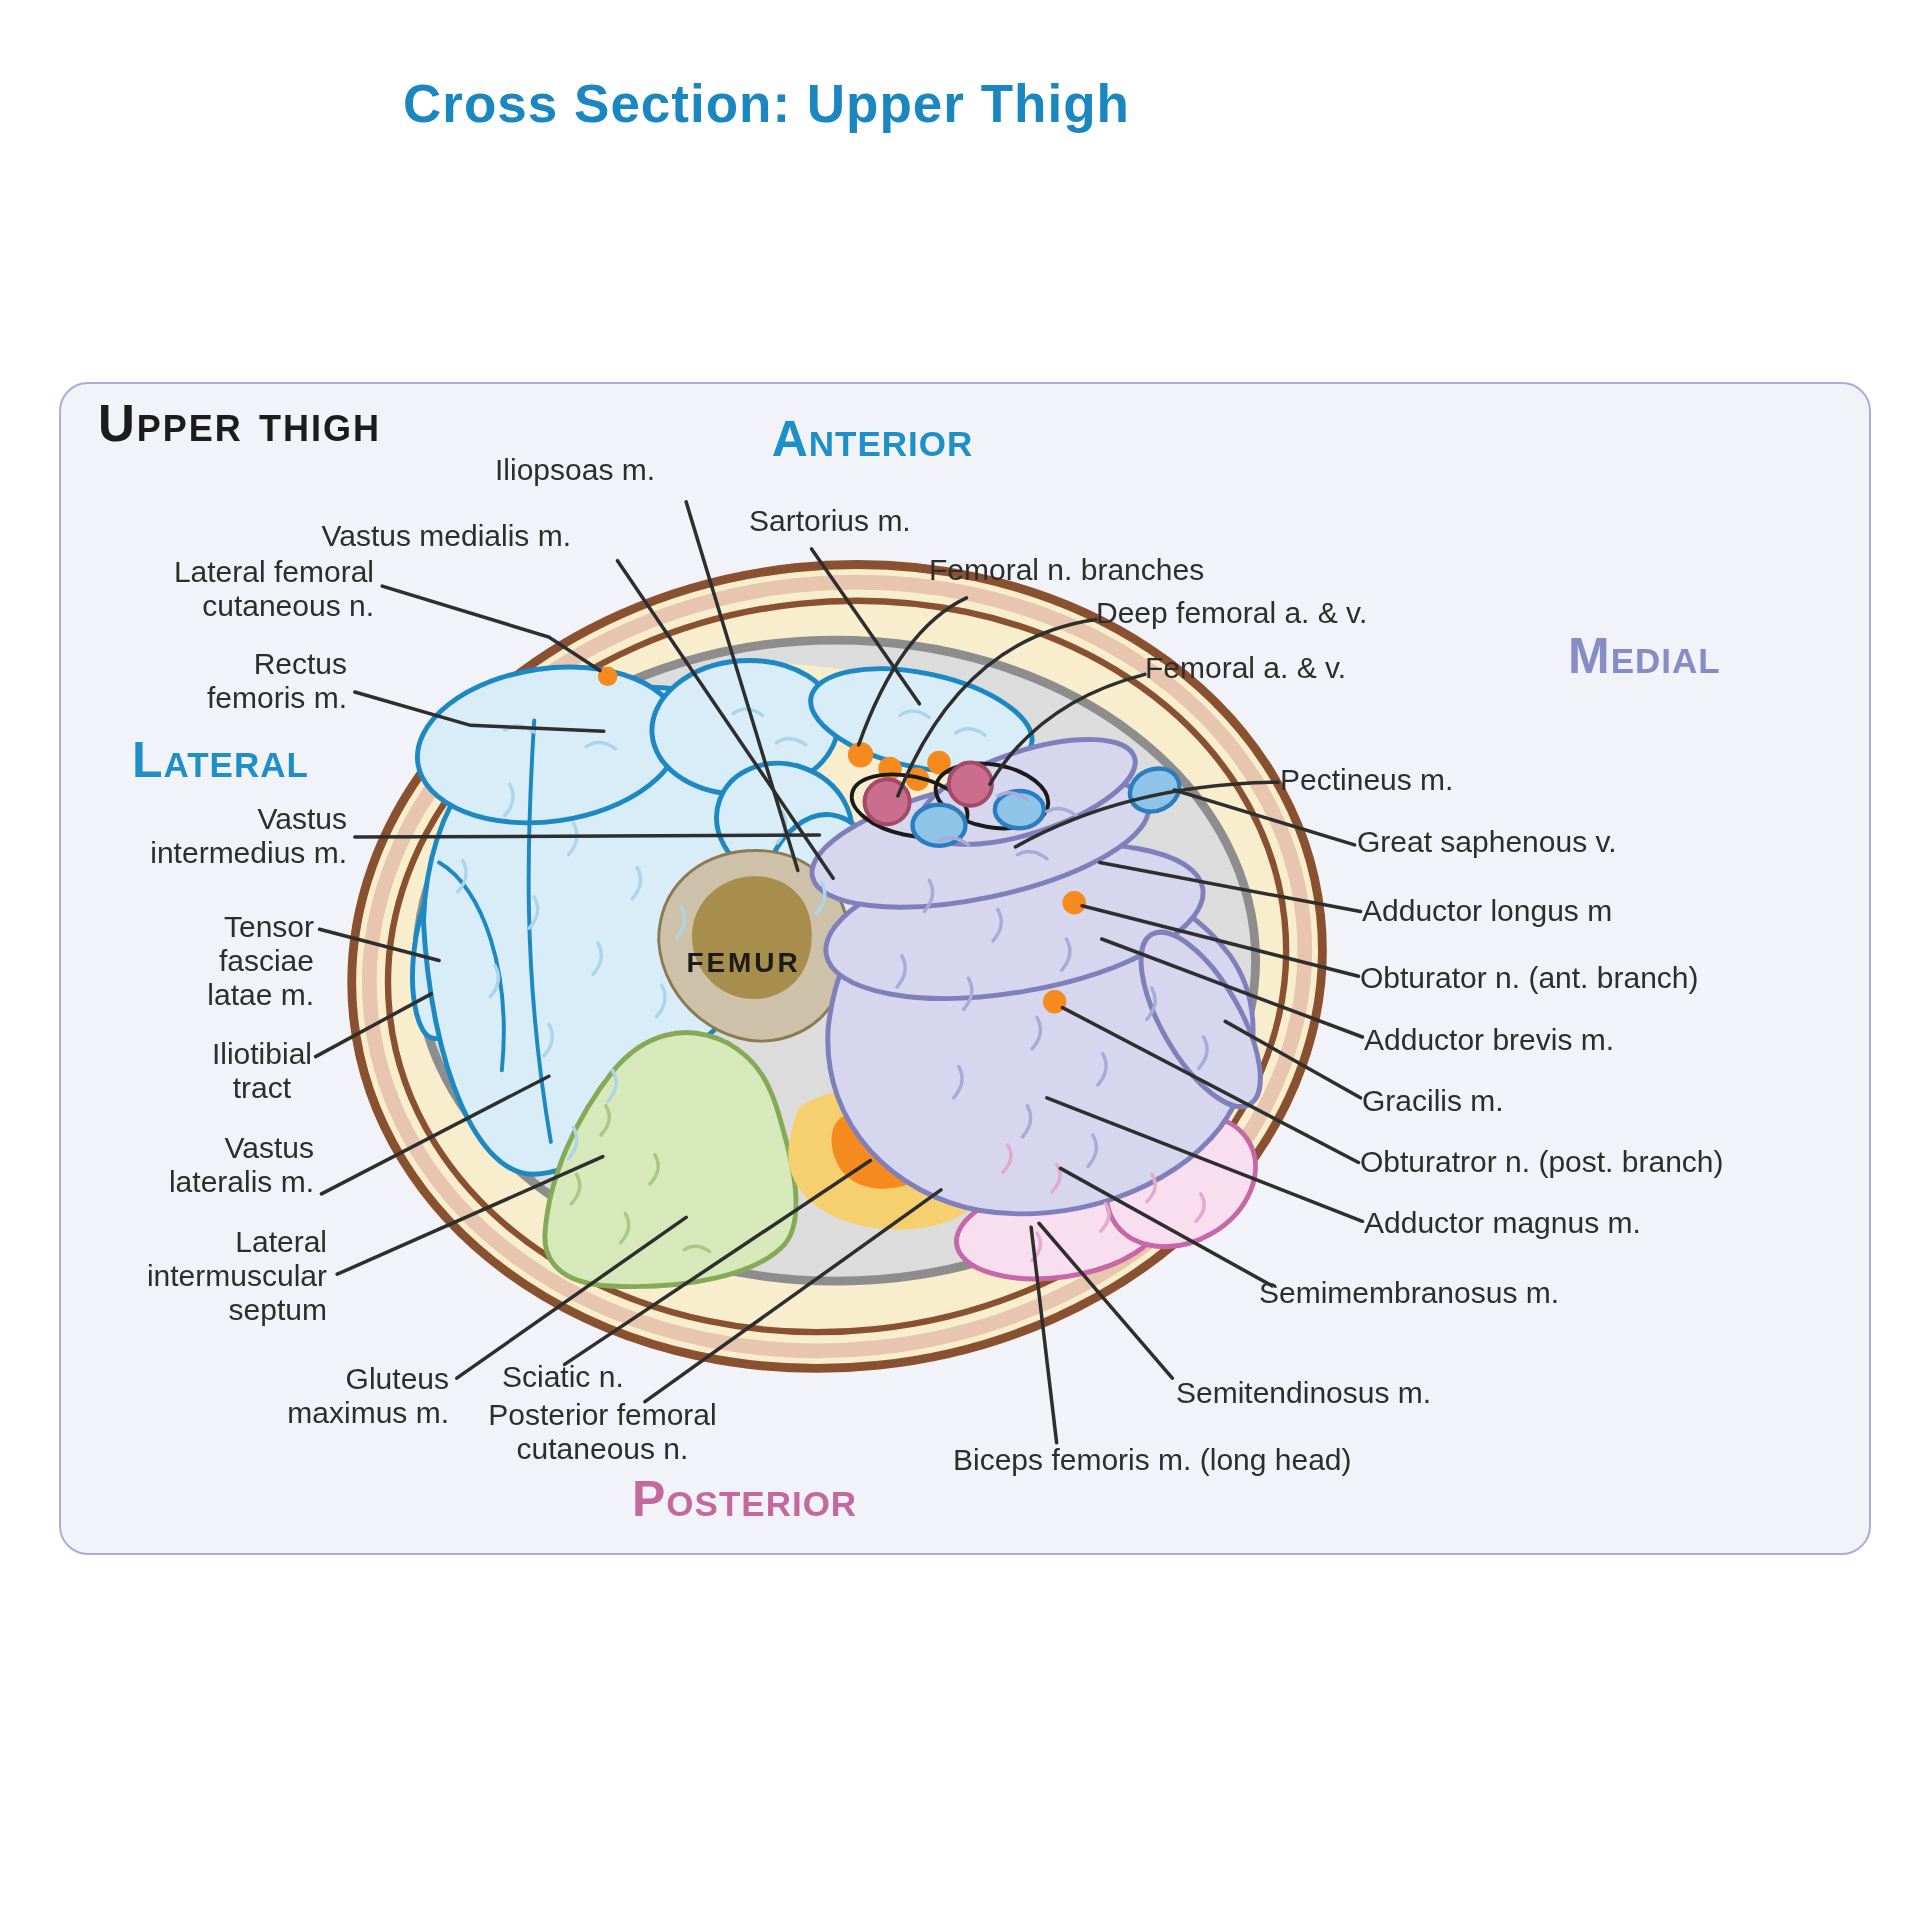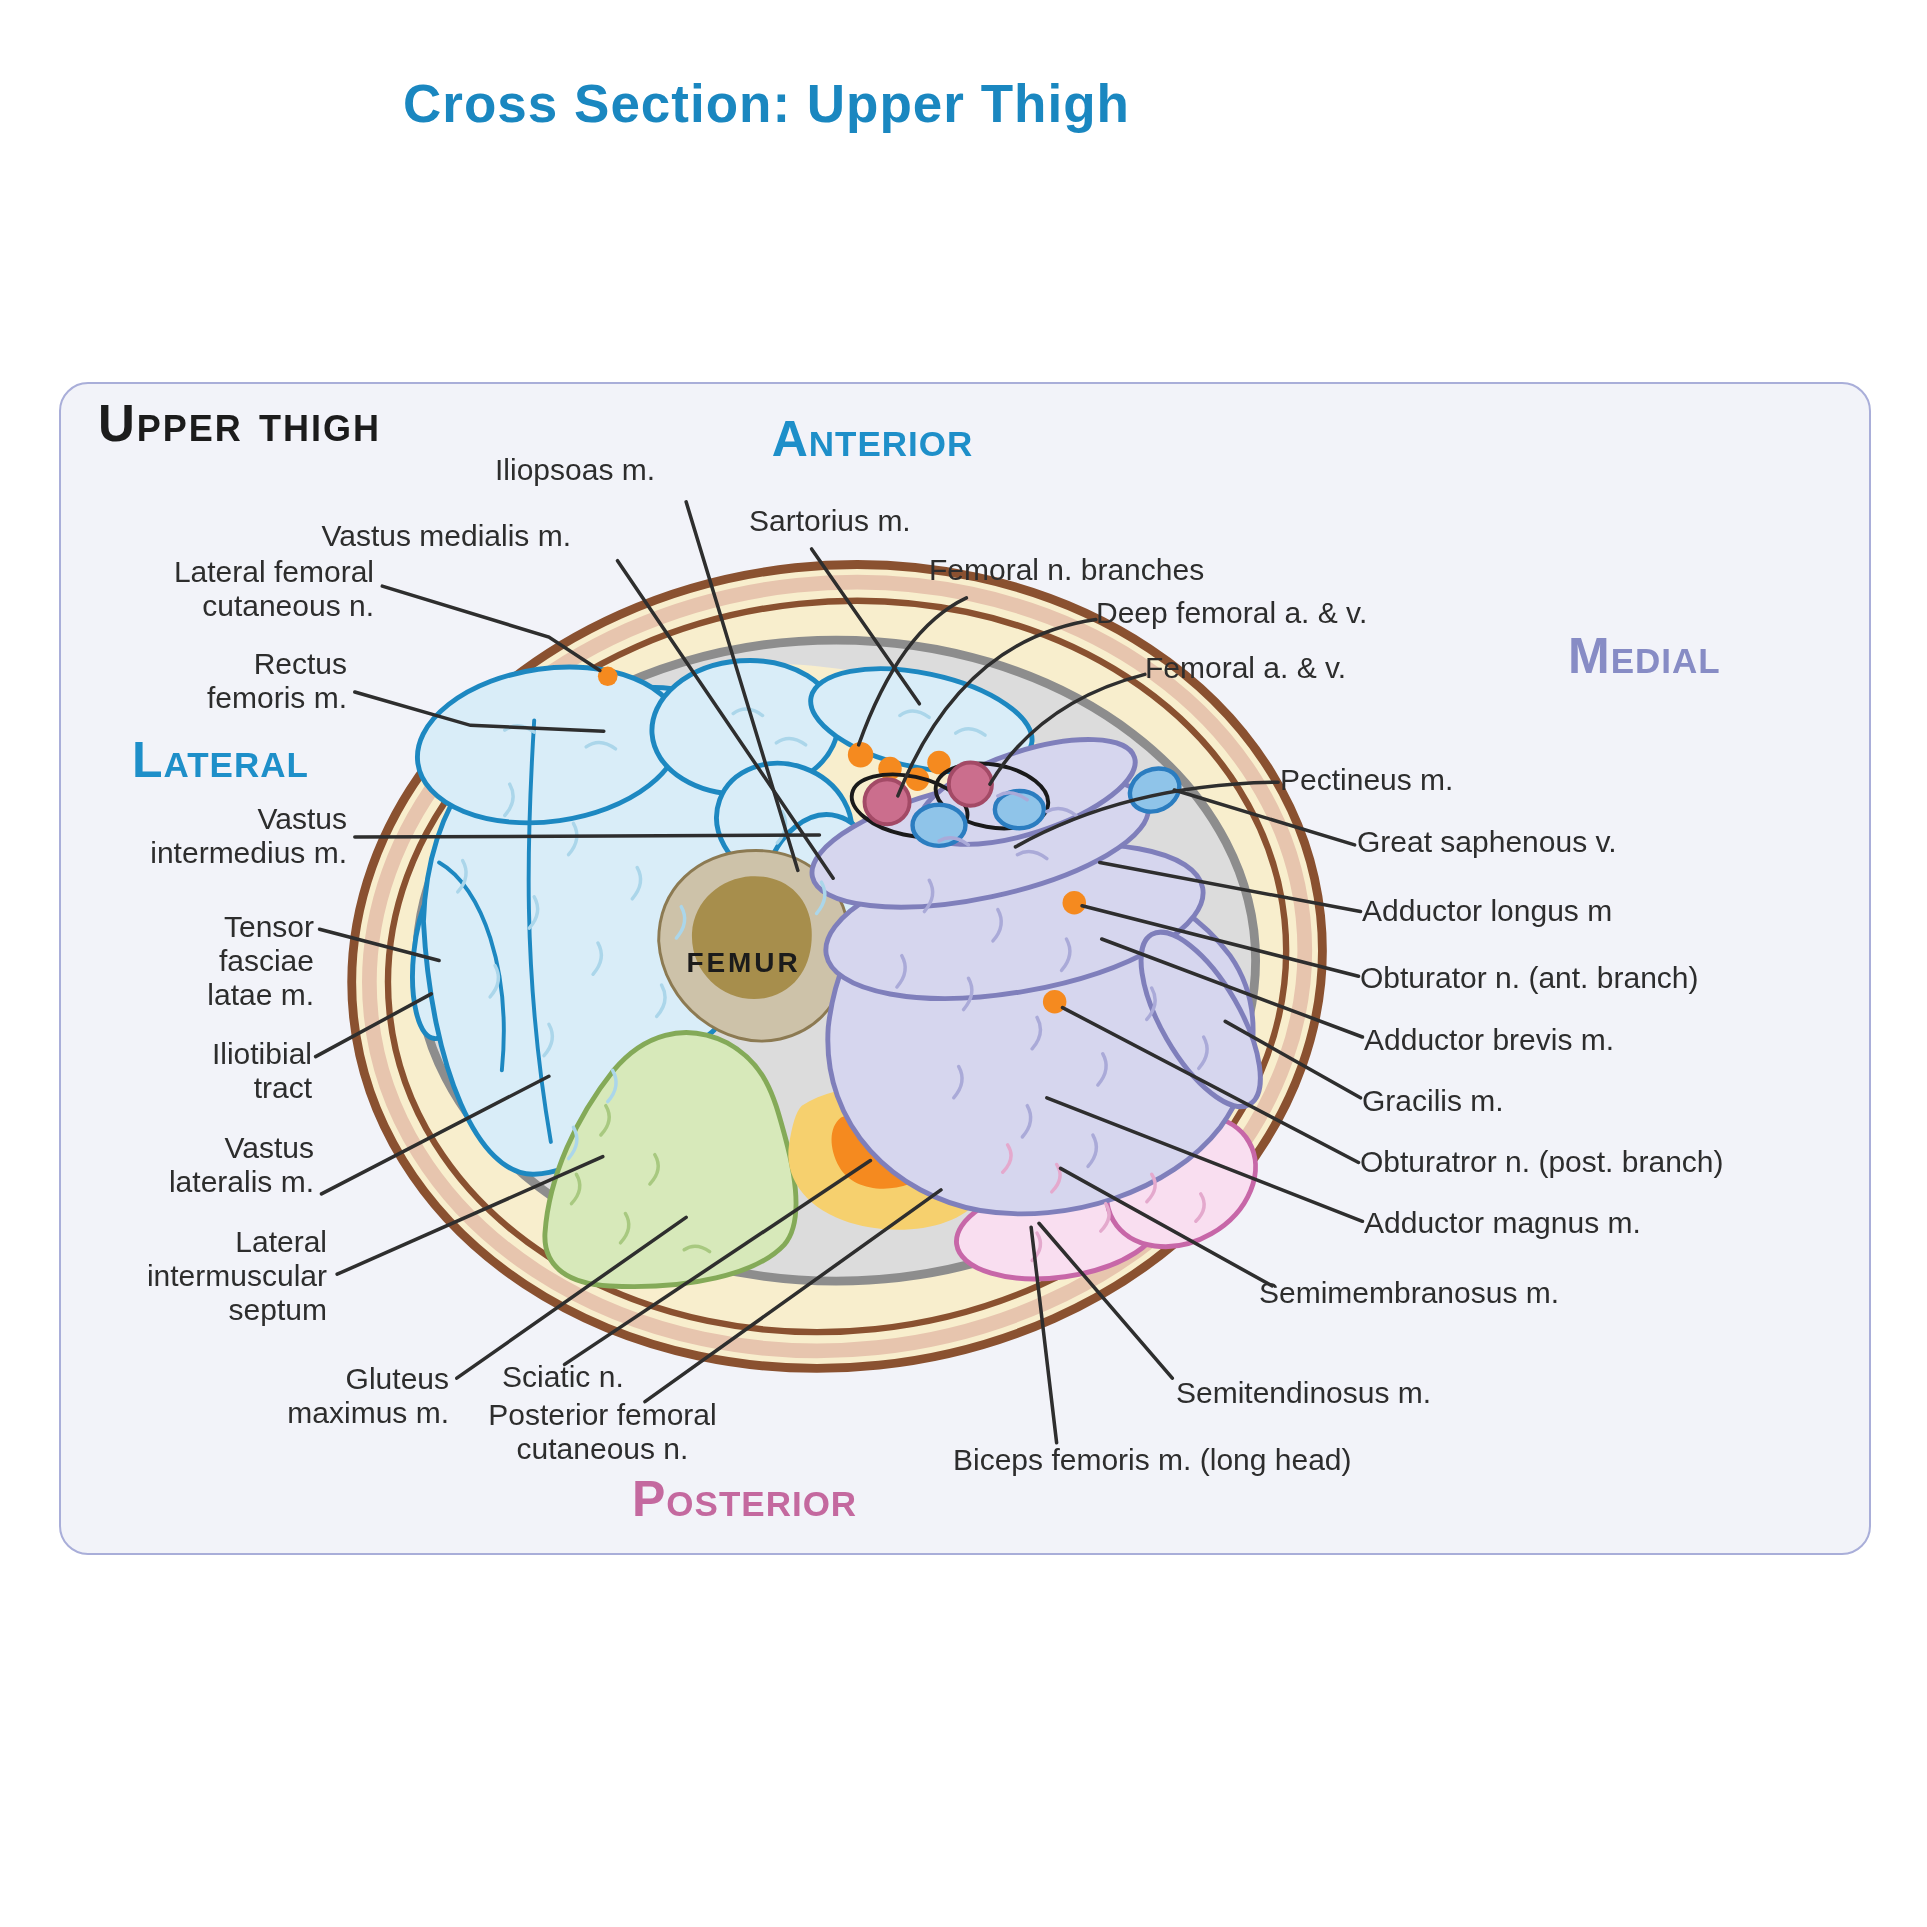--- a/index.html
+++ b/index.html
@@ -232,21 +232,21 @@
 <div class="lbl r" style="right:1357px;top:519px;">Vastus medialis m.</div>
 <div class="lbl r" style="right:1554px;top:555px;">Lateral femoral
 cutaneous n.</div>
 <div class="lbl r" style="right:1581px;top:647px;">Rectus
 femoris m.</div>
 <div class="lbl r" style="right:1581px;top:802px;">Vastus
 intermedius m.</div>
 <div class="lbl r" style="right:1614px;top:910px;">Tensor
 fasciae
 latae m.</div>
-<div class="lbl r" style="right:1616px;top:1037px;">Iliotibial
+<div class="lbl r" style="right:1616px;top:1037px;text-align:center;">Iliotibial
 tract</div>
 <div class="lbl r" style="right:1614px;top:1131px;">Vastus
 lateralis m.</div>
 <div class="lbl r" style="right:1601px;top:1225px;">Lateral
 intermuscular
 septum</div>
 <div class="lbl r" style="right:1479px;top:1362px;">Gluteus
 maximus m.</div>
 <div class="lbl" style="left:502px;top:1360px;">Sciatic n.</div>
 <div class="lbl c" style="left:441px;top:1398px;width:323px;">Posterior femoral

